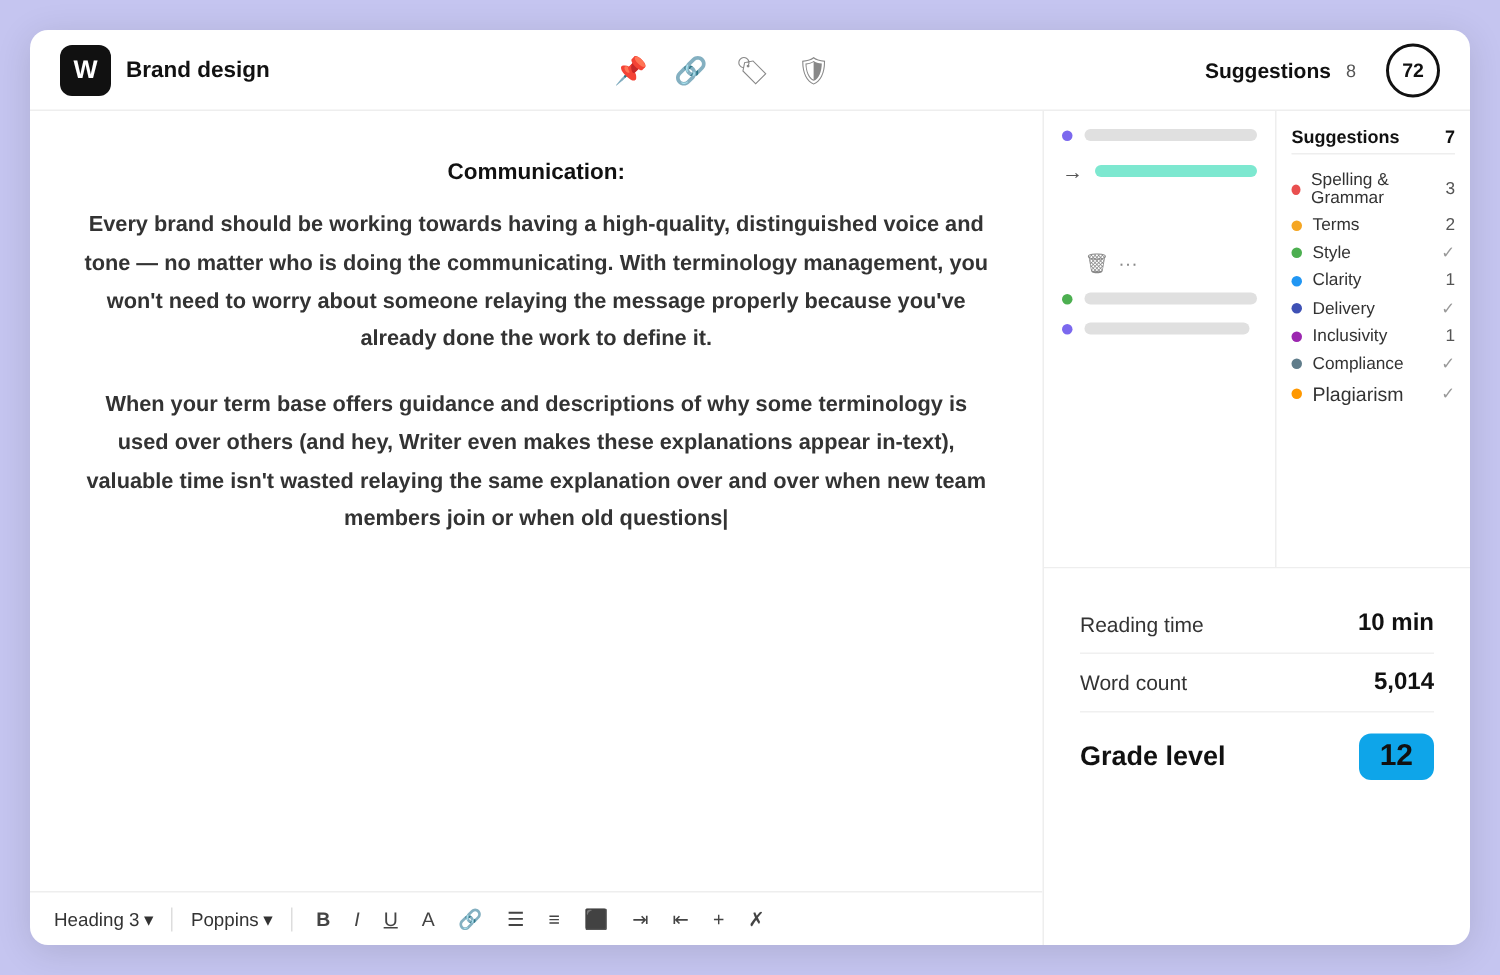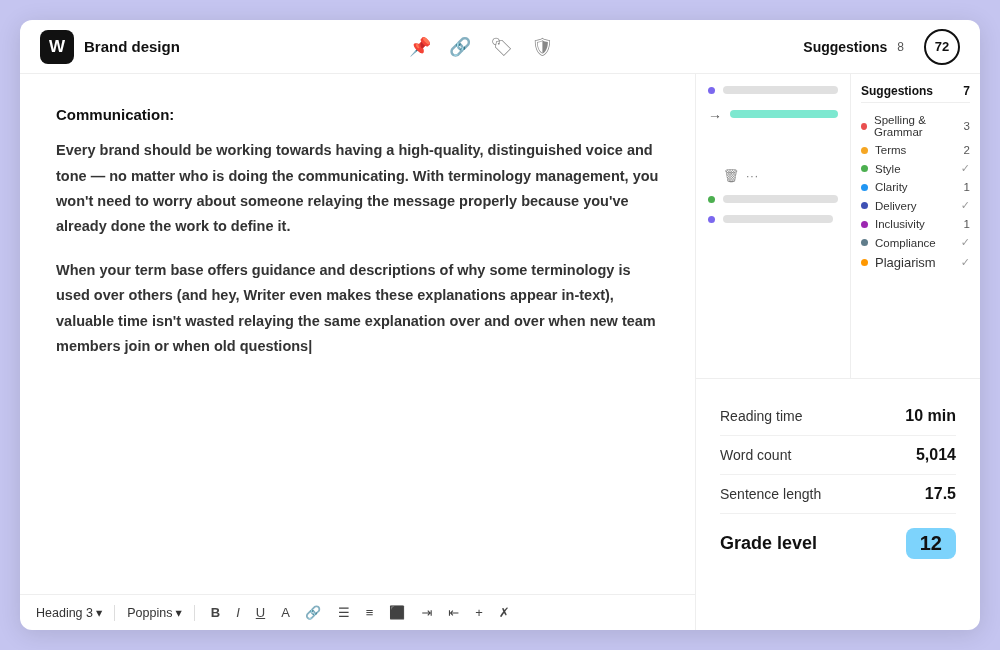--- a/index.html
+++ b/index.html
@@ -107,20 +107,21 @@
       flex-direction: column;
       overflow: hidden;
     }
     .editor-content {
       flex: 1;
       overflow-y: auto;
       padding: 28px 36px;
       font-size: 14.5px;
       line-height: 1.75;
       color: #222;
+      text-align: center;
     }
     .editor-content h3 {
       font-size: 15px;
       font-weight: 600;
       margin-bottom: 10px;
       color: #111;
     }
     .editor-content p {
       margin-bottom: 18px;
       color: #333;
@@ -297,21 +298,21 @@
     }
     .grade-label {
       font-size: 18px;
       font-weight: 800;
       color: #111;
     }
     .grade-value {
       font-size: 20px;
       font-weight: 800;
       color: #111;
-      background: #7dd3fc;
+      background: #0ea5e9;
       border-radius: 8px;
       padding: 4px 14px;
     }
   </style>
 </head>
 <body>
 
 <div class="app-container">
 
   <div class="header">
@@ -467,24 +468,20 @@
 
       <div class="stats-panel">
         <div class="stat-row">
           <span class="stat-label">Reading time</span>
           <span class="stat-value">10 min</span>
         </div>
         <div class="stat-row">
           <span class="stat-label">Word count</span>
           <span class="stat-value">5,014</span>
         </div>
-        <div class="stat-row">
-          <span class="stat-label">Sentence length</span>
-          <span class="stat-value">17.5</span>
-        </div>
         <div class="grade-row">
           <span class="grade-label">Grade level</span>
           <span class="grade-value">12</span>
         </div>
       </div>
     </div>
   </div>
 </div>
 
 </body></html>

